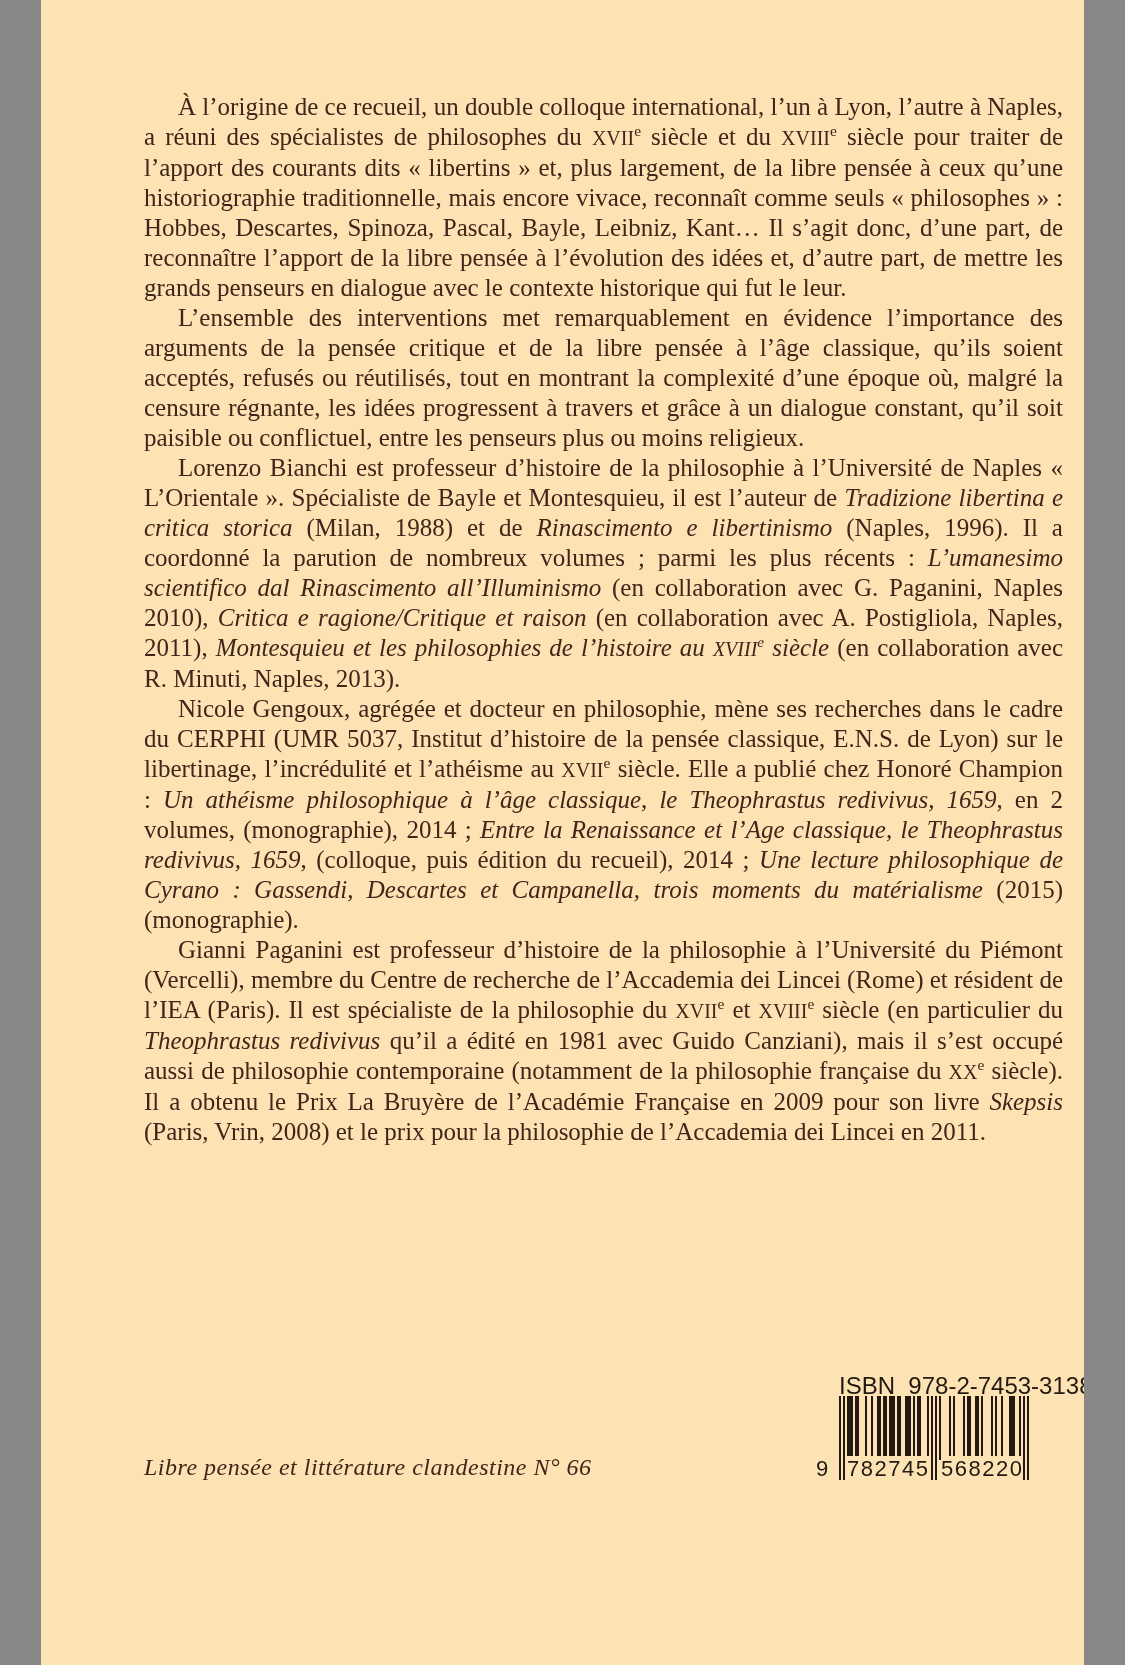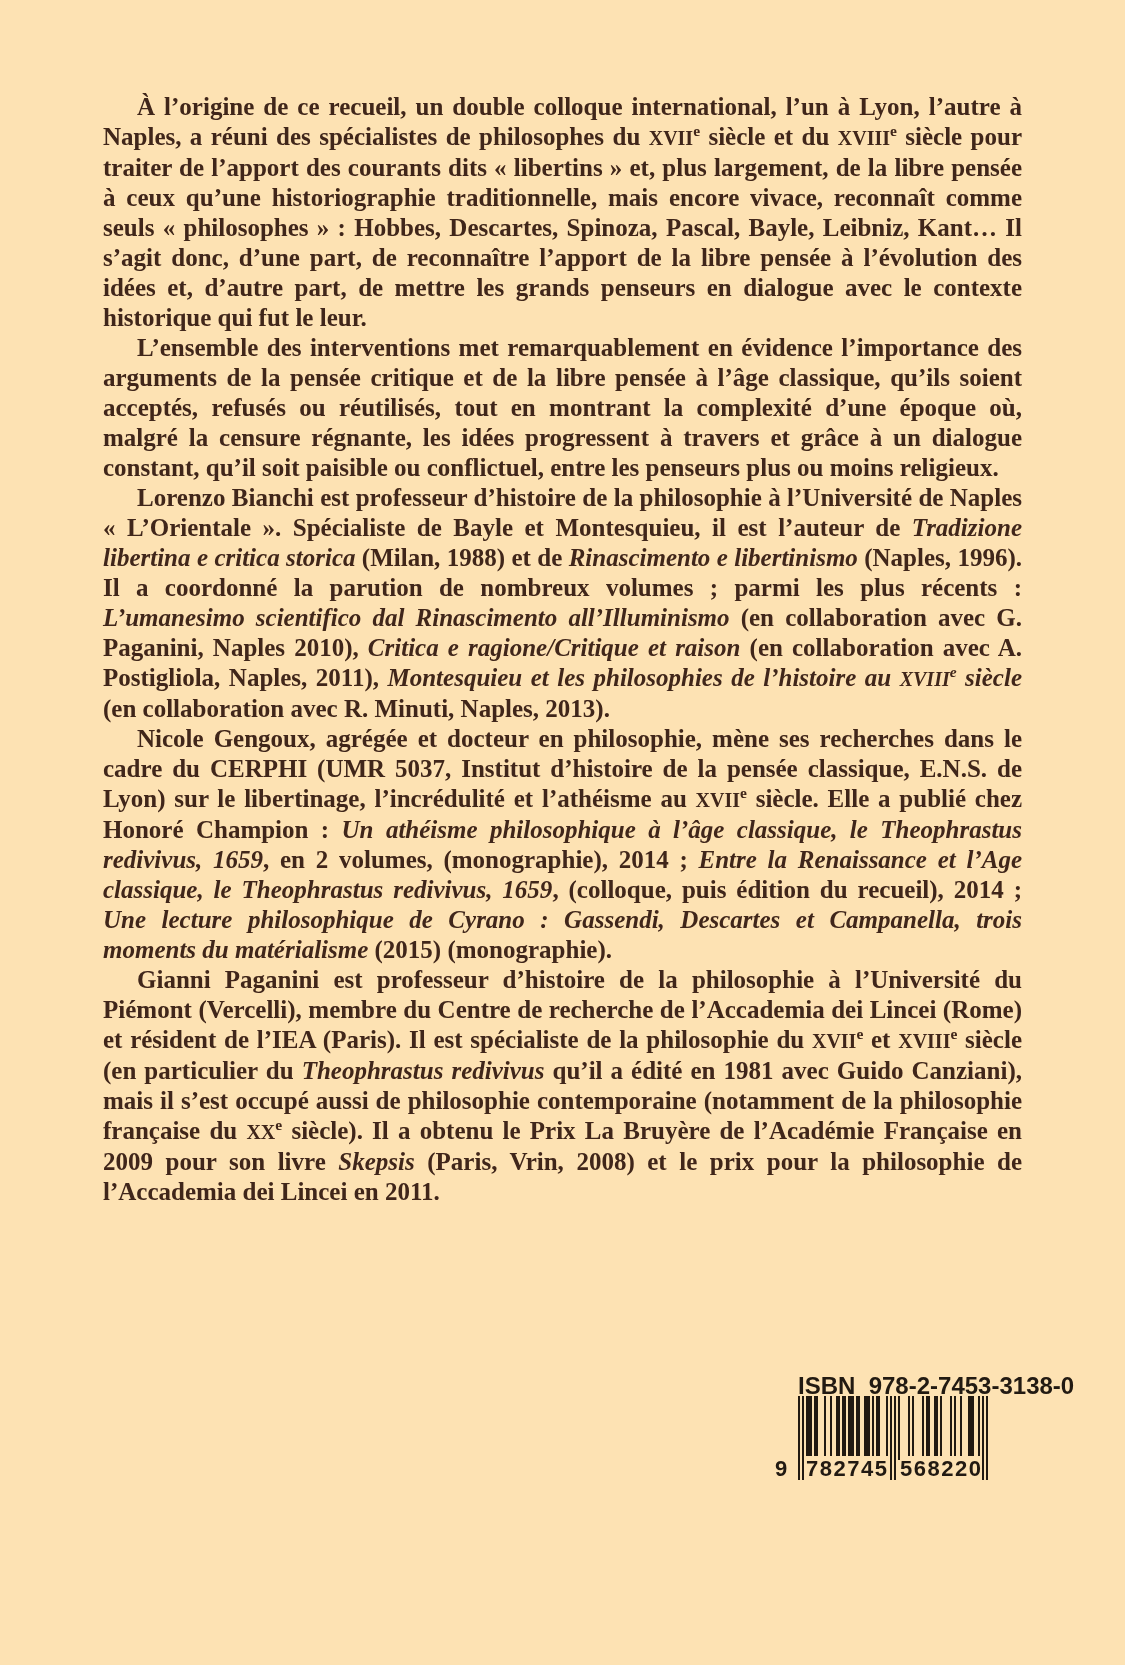--- a/index.html
+++ b/index.html
@@ -4,27 +4,26 @@
 <style>
   :root {
     --background: #fde2b3;
     --text: #40261a;
     --barcode: #221a12;
   }
   * { box-sizing: border-box; }
   html, body { margin: 0; padding: 0; background: #888; }
   .page {
     position: relative;
-    width: 1125px;
+    width: 1043px;
     height: 1665px;
     margin: 0 auto;
     background: var(--background);
     overflow: hidden;
     font-family: "Liberation Serif", "DejaVu Serif", serif;
-    font-weight: bold;
   }
   .body-text {
     position: absolute;
     left: 103px;
     top: 92px;
     width: 919px;
     font-size: 25px;
     line-height: 30px;
     color: var(--text);
     text-align: justify;
@@ -87,20 +86,21 @@
 <div class="page">
 
   <div class="body-text">
     <p><span>À l’origine de ce recueil, un double colloque international, l’un à Lyon, l’autre à Naples, a réuni des spécialistes de philosophes du </span><span class="sc">XVII</span><span class="sup">e</span><span> siècle et du </span><span class="sc">XVIII</span><span class="sup">e</span><span> siècle pour traiter de l’apport des courants dits « libertins » et, plus largement, de la libre pensée à ceux qu’une historiographie traditionnelle, mais encore vivace, reconnaît comme seuls « philosophes » : Hobbes, Descartes, Spinoza, Pascal, Bayle, Leibniz, Kant… Il s’agit donc, d’une part, de reconnaître l’apport de la libre pensée à l’évolution des idées et, d’autre part, de mettre les grands penseurs en dialogue avec le contexte historique qui fut le leur.</span></p>
     <p><span>L’ensemble des interventions met remarquablement en évidence l’importance des arguments de la pensée critique et de la libre pensée à l’âge classique, qu’ils soient acceptés, refusés ou réutilisés, tout en montrant la complexité d’une époque où, malgré la censure régnante, les idées progressent à travers et grâce à un dialogue constant, qu’il soit paisible ou conflictuel, entre les penseurs plus ou moins religieux.</span></p>
     <p class="gap-above"><span>Lorenzo Bianchi est professeur d’histoire de la philosophie à l’Université de Naples « L’Orientale ». Spécialiste de Bayle et Montesquieu, il est l’auteur de </span><span class="it">Tradizione libertina e critica storica</span><span> (Milan, 1988) et de </span><span class="it">Rinascimento e libertinismo</span><span> (Naples, 1996). Il a coordonné la parution de nombreux volumes ; parmi les plus récents : </span><span class="it">L’umanesimo scientifico dal Rinascimento all’Illuminismo</span><span> (en collaboration avec G. Paganini, Naples 2010), </span><span class="it">Critica e ragione/Critique et raison</span><span> (en collaboration avec A. Postigliola, Naples, 2011), </span><span class="it">Montesquieu et les philosophies de l’histoire au </span><span class="it sc">XVIII</span><span class="it sup">e</span><span class="it"> siècle</span><span> (en collaboration avec R. Minuti, Naples, 2013).</span></p>
     <p><span>Nicole Gengoux, agrégée et docteur en philosophie, mène ses recherches dans le cadre du CERPHI (UMR 5037, Institut d’histoire de la pensée classique, E.N.S. de Lyon) sur le libertinage, l’incrédulité et l’athéisme au </span><span class="sc">XVII</span><span class="sup">e</span><span> siècle. Elle a publié chez Honoré Champion : </span><span class="it">Un athéisme philosophique à l’âge classique, le Theophrastus redivivus, 1659</span><span>, en 2 volumes, (monographie), 2014 ; </span><span class="it">Entre la Renaissance et l’Age classique, le Theophrastus redivivus, 1659</span><span>, (colloque, puis édition du recueil), 2014 ; </span><span class="it">Une lecture philosophique de Cyrano : Gassendi, Descartes et Campanella, trois moments du matérialisme</span><span> (2015) (monographie).</span></p>
     <p><span>Gianni Paganini est professeur d’histoire de la philosophie à l’Université du Piémont (Vercelli), membre du Centre de recherche de l’Accademia dei Lincei (Rome) et résident de l’IEA (Paris). Il est spécialiste de la philosophie du </span><span class="sc">XVII</span><span class="sup">e</span><span> et </span><span class="sc">XVIII</span><span class="sup">e</span><span> siècle (en particulier du </span><span class="it">Theophrastus redivivus</span><span> qu’il a édité en 1981 avec Guido Canziani), mais il s’est occupé aussi de philosophie contemporaine (notamment de la philosophie française du </span><span class="sc">XX</span><span class="sup">e</span><span> siècle). Il a obtenu le Prix La Bruyère de l’Académie Française en 2009 pour son livre </span><span class="it">Skepsis</span><span> (Paris, Vrin, 2008) et le prix pour la philosophie de l’Accademia dei Lincei en 2011.</span></p>
   </div>
 
+  <div class="series-line">Libre pensée et littérature clandestine N° 66</div>
 
   <div class="isbn-block">
     <div class="isbn-label">ISBN  978-2-7453-3138-0</div>
     <svg class="barcode" preserveAspectRatio="none" viewBox="0 0 190 84">
         <rect x="0" y="0" width="2" height="84"></rect>
         <rect x="4" y="0" width="2" height="84"></rect>
         <rect x="8" y="0" width="2" height="64"></rect>
         <rect x="10" y="0" width="2" height="64"></rect>
         <rect x="12" y="0" width="2" height="64"></rect>
         <rect x="16" y="0" width="2" height="64"></rect>

